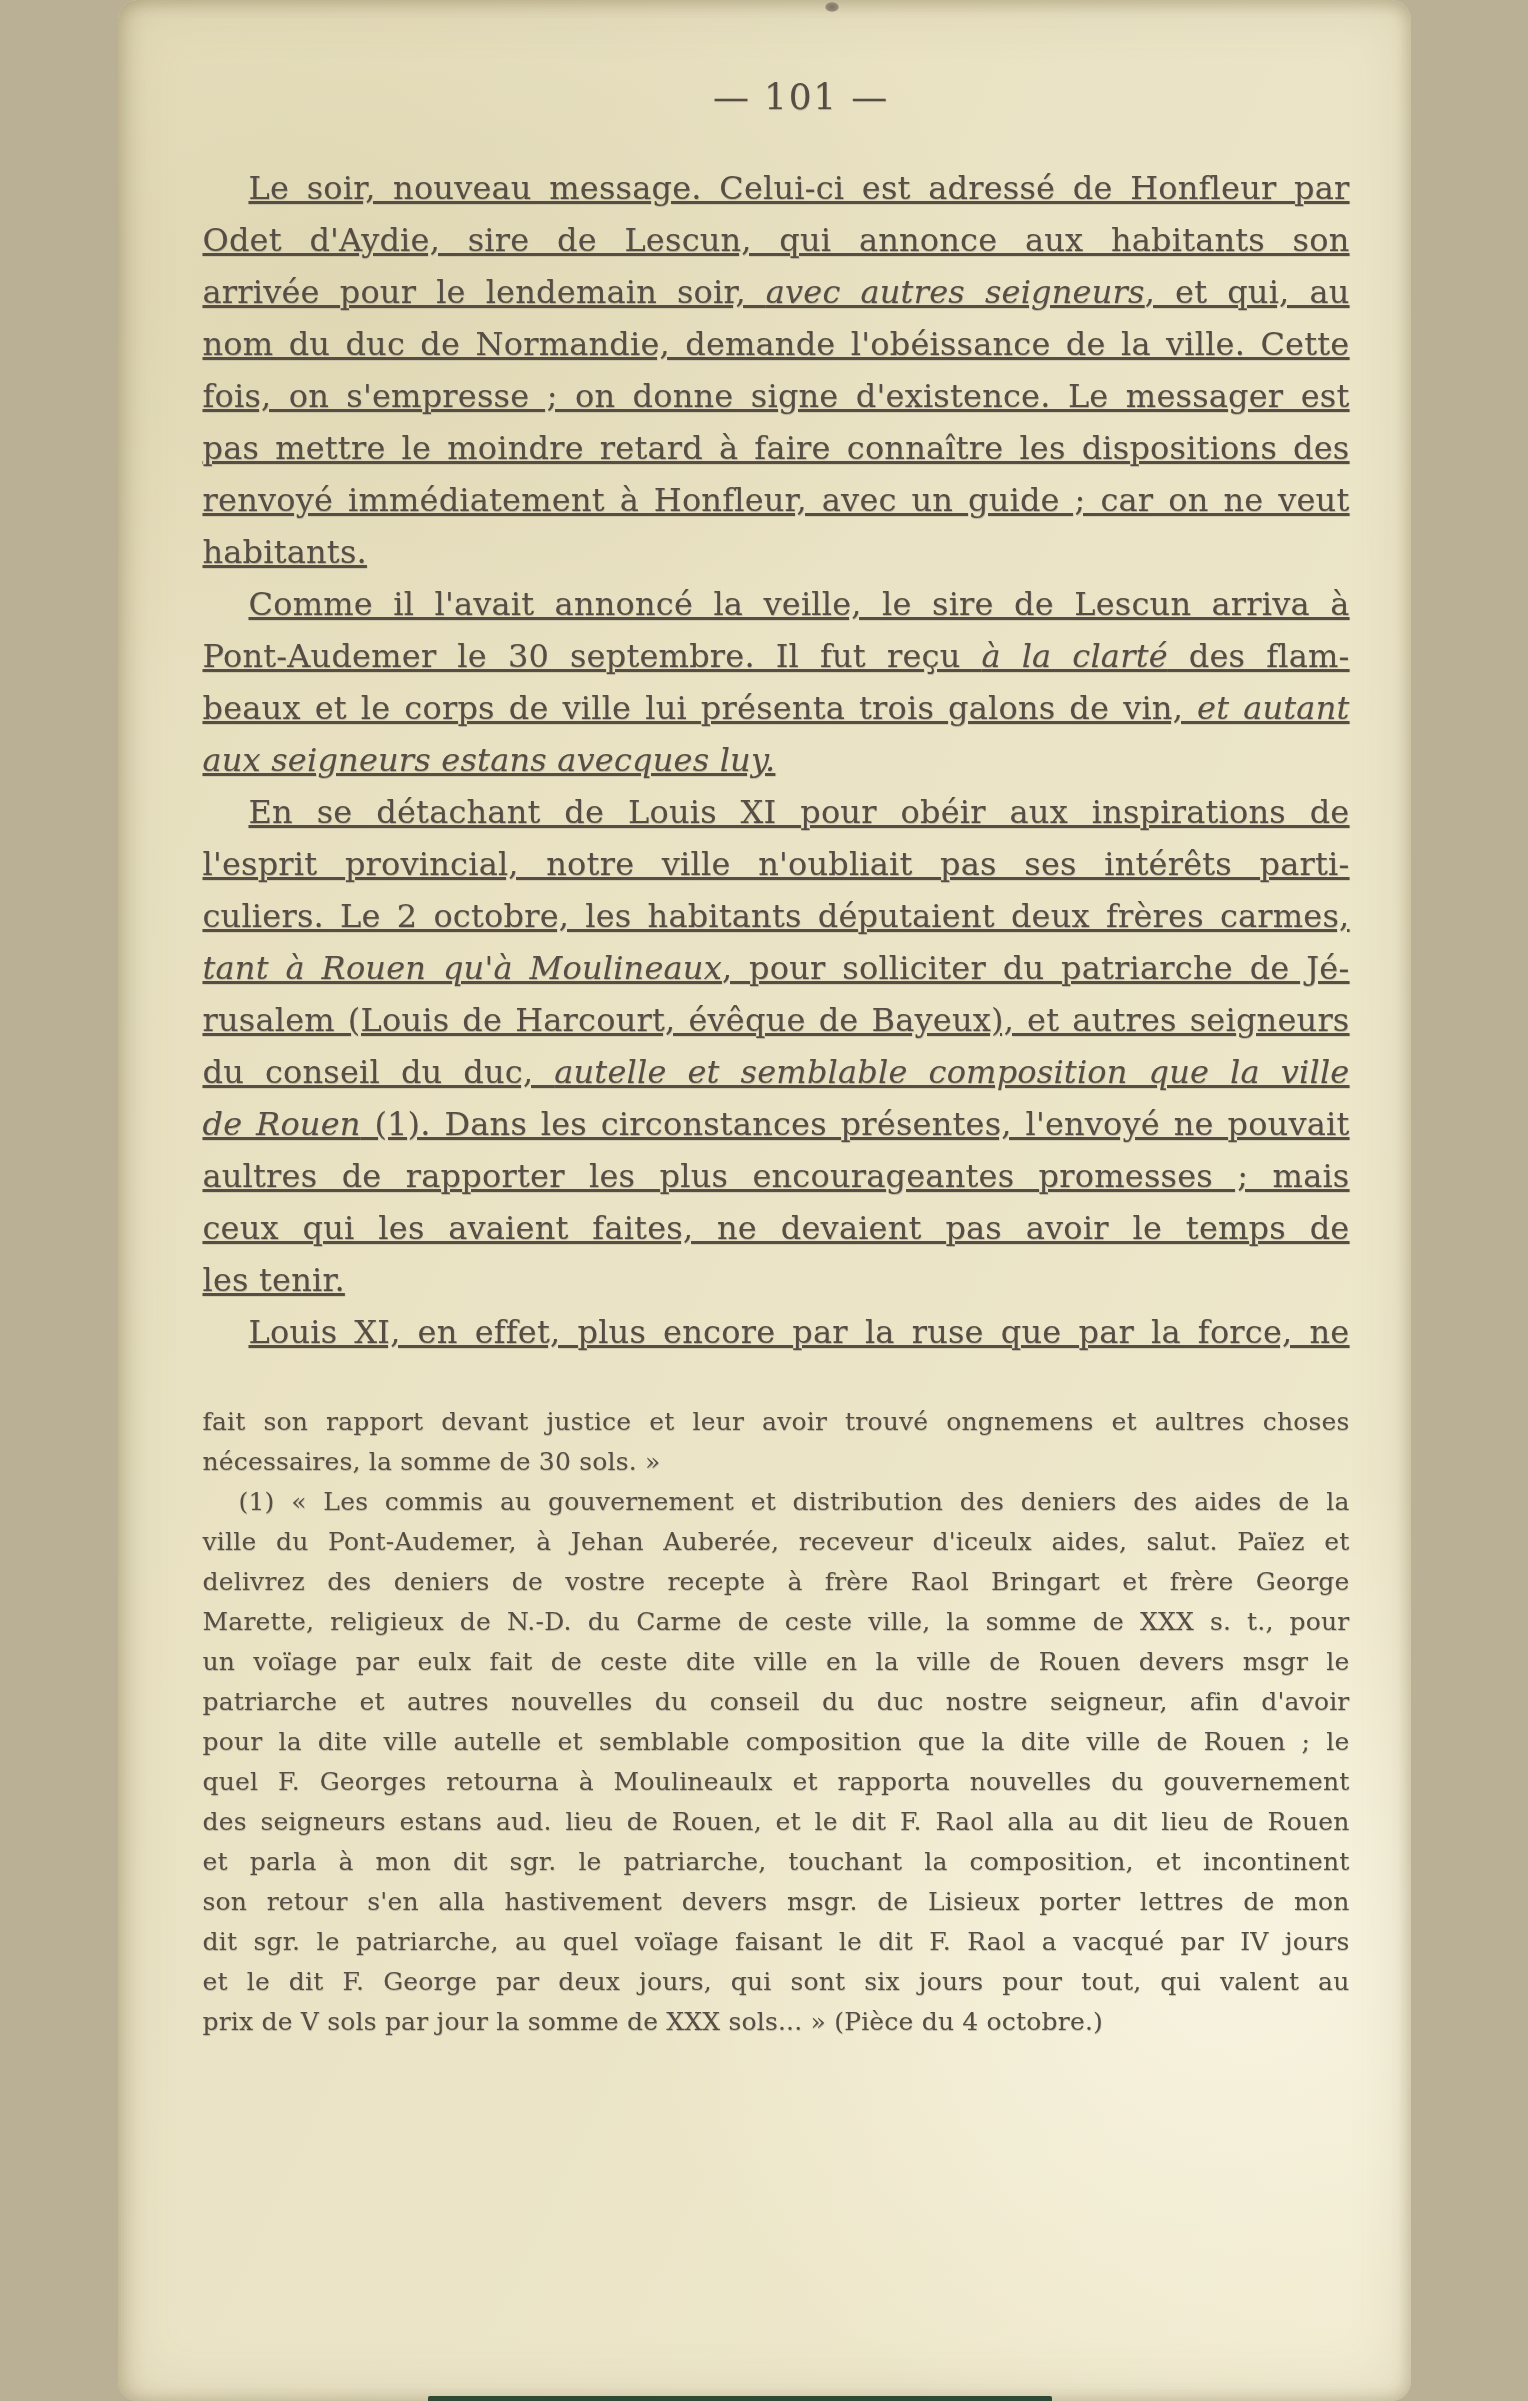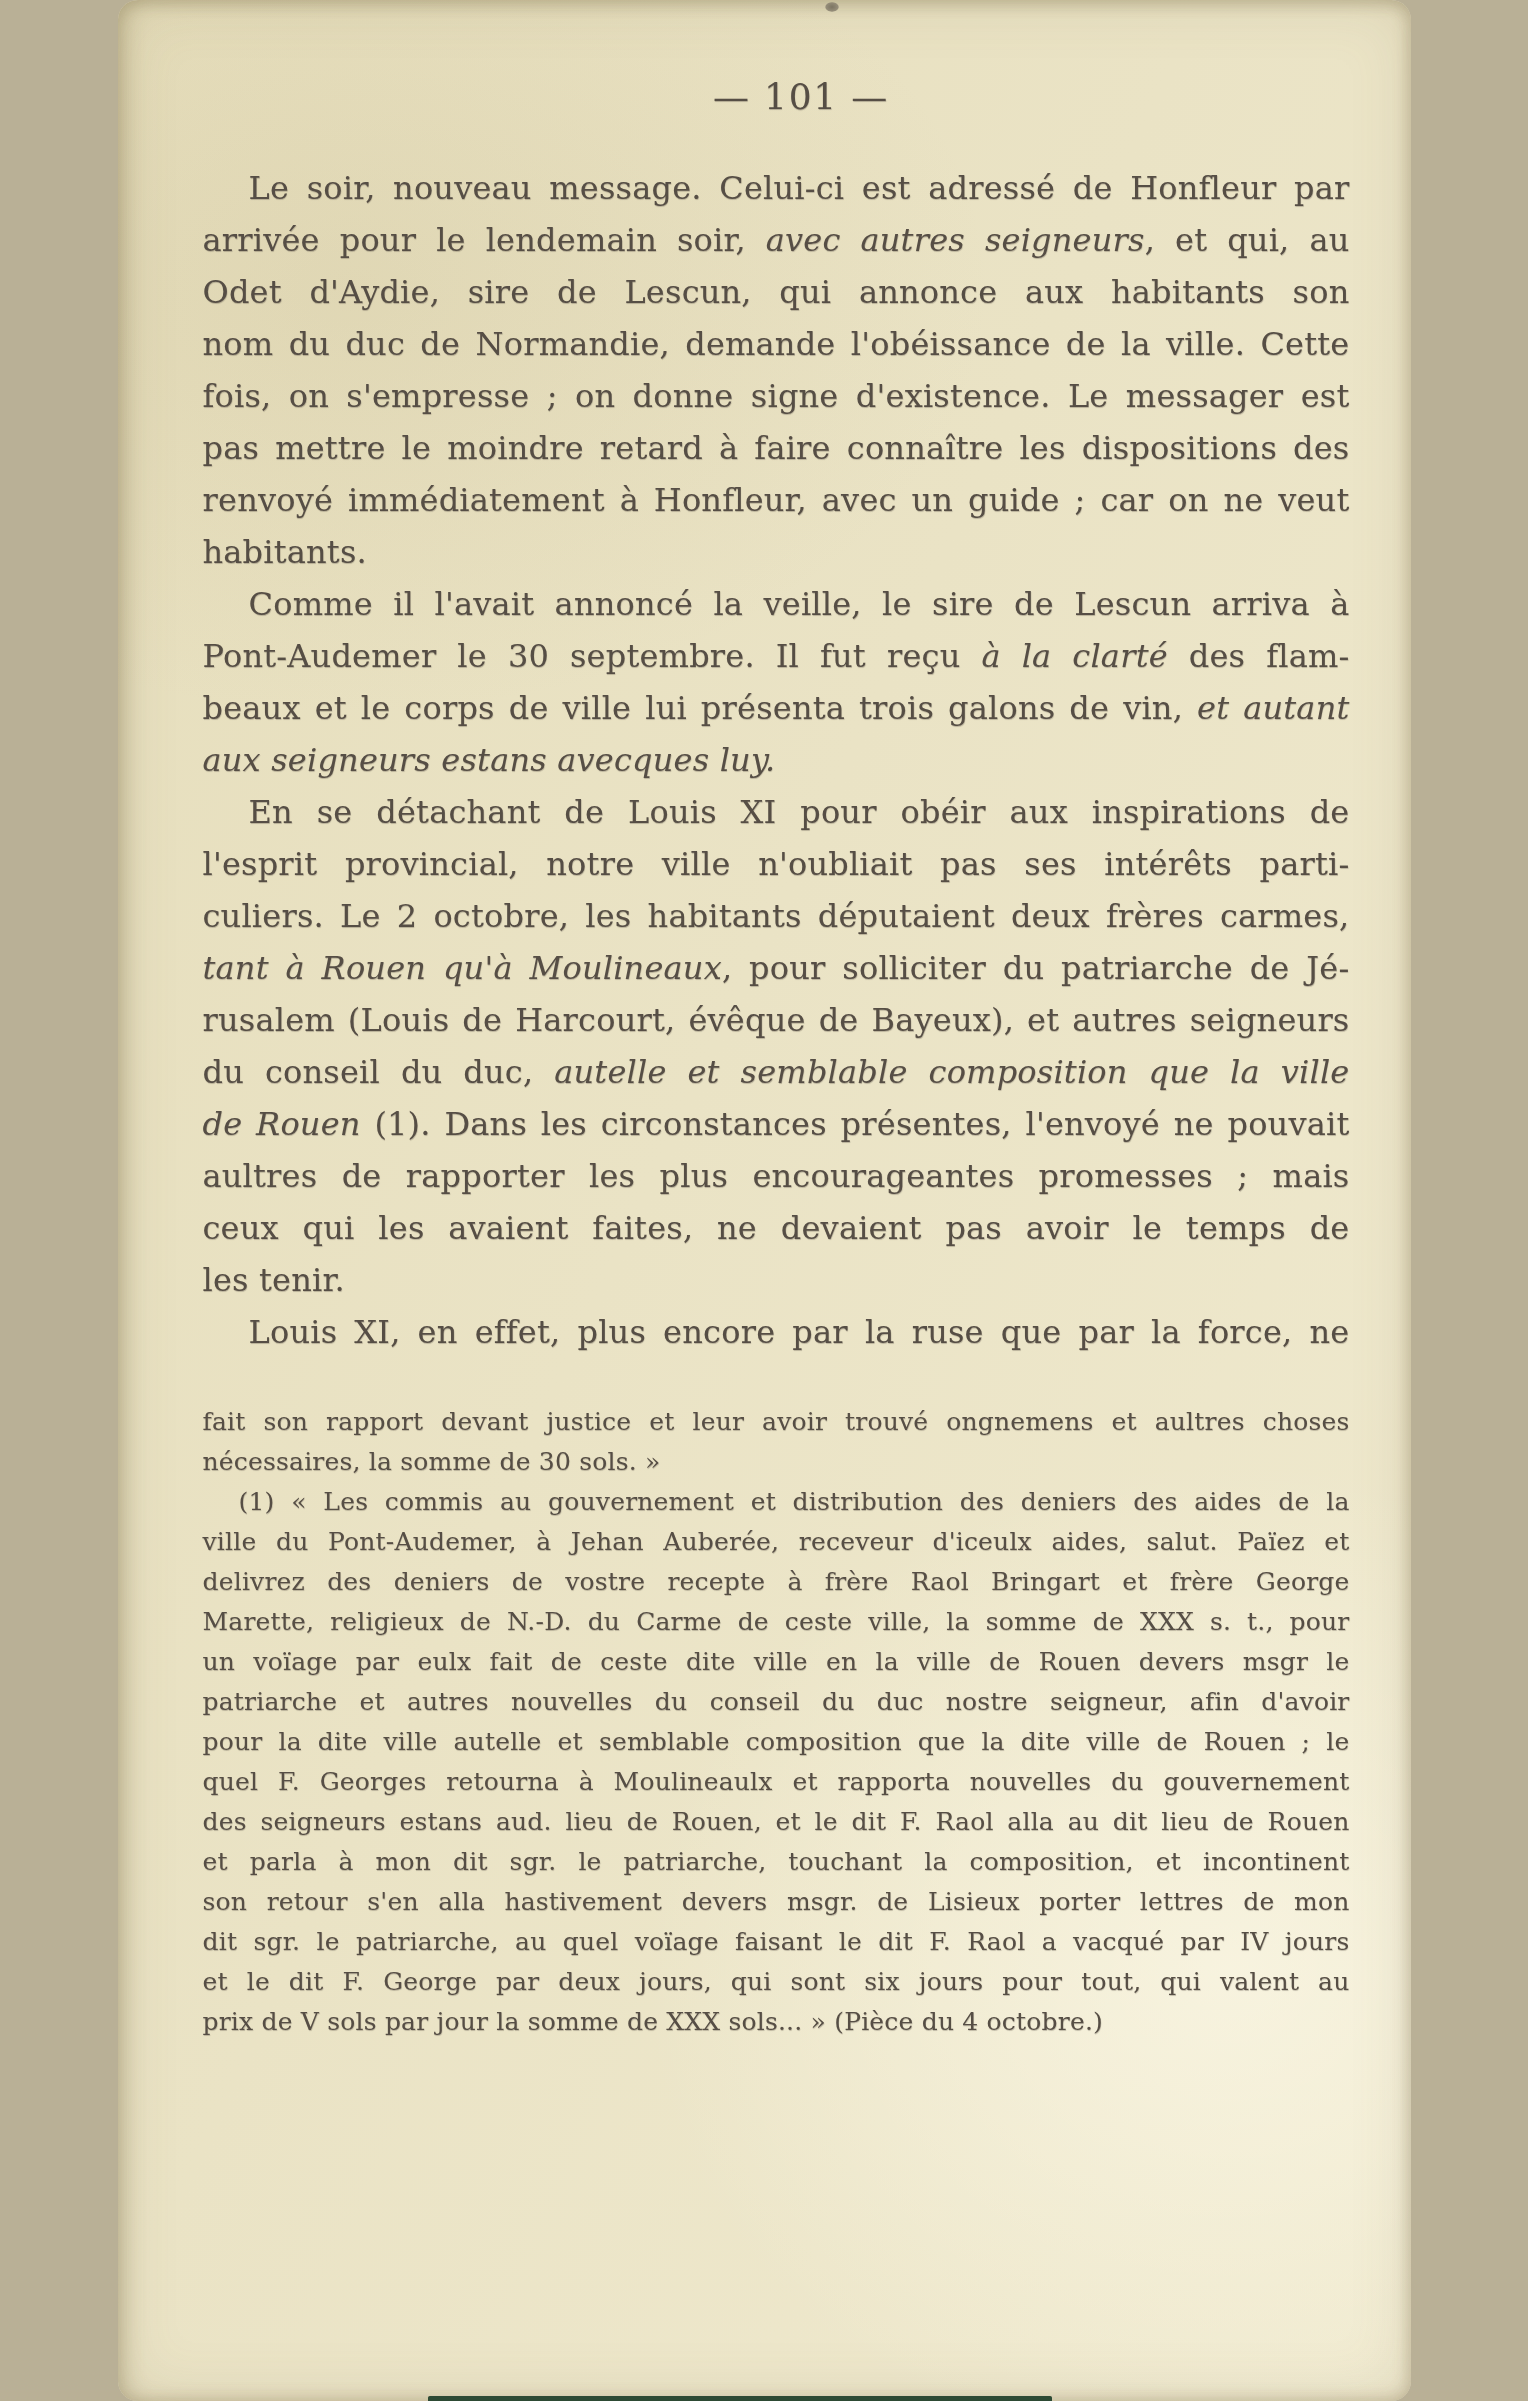--- a/index.html
+++ b/index.html
@@ -32,21 +32,21 @@
     font-size:36px;line-height:43px;
     letter-spacing:1.8px;
     color:var(--ink);
     text-shadow:0.4px 0.5px 0.7px rgba(86,78,69,.35);
   }
   .textblock{
     position:absolute;left:85px;width:1147px;
     text-shadow:0.4px 0.5px 0.7px rgba(86,78,69,.32);
     letter-spacing:0.2px;
   }
-  .main{ top:162px; font-size:32px; line-height:52px; }
+  .main{ top:162px; font-size:32px; line-height:52px;text-decoration:underline; }
   .foot{ top:1402px; font-size:25px; line-height:40px; }
   .line{
     text-align:justify;
     text-align-last:justify;
     white-space:normal;
   }
   .line.pend{ text-align-last:left; }
   .main .line.indent{ text-indent:46px; }
   .foot .line.indent{ text-indent:36px; }
   .it{ font-style:italic; }
@@ -63,22 +63,22 @@
   }
 </style>
 </head>
 <body>
 
 <div class="page">
   <div class="speck"></div>
   <div class="pagenum">— 101 —</div>
   <div class="textblock main">
       <div class="line indent"><span>Le soir, nouveau message. Celui-ci est adressé de Honfleur par</span></div>
+      <div class="line"><span>Odet d'Aydie, sire de Lescun, qui annonce aux habitants son</span></div>
       <div class="line"><span>arrivée pour le lendemain soir, </span><span class="it">avec autres seigneurs</span><span>, et qui, au</span></div>
-      <div class="line"><span>Odet d'Aydie, sire de Lescun, qui annonce aux habitants son</span></div>
       <div class="line"><span>nom du duc de Normandie, demande l'obéissance de la ville. Cette</span></div>
       <div class="line"><span>fois, on s'empresse ; on donne signe d'existence. Le messager est</span></div>
       <div class="line"><span>pas mettre le moindre retard à faire connaître les dispositions des</span></div>
       <div class="line"><span>renvoyé immédiatement à Honfleur, avec un guide ; car on ne veut</span></div>
       <div class="line pend"><span>habitants.</span></div>
       <div class="line indent"><span>Comme il l'avait annoncé la veille, le sire de Lescun arriva à</span></div>
       <div class="line"><span>Pont-Audemer le 30 septembre. Il fut reçu </span><span class="it">à la clarté</span><span> des flam-</span></div>
       <div class="line"><span>beaux et le corps de ville lui présenta trois galons de vin, </span><span class="it">et autant</span></div>
       <div class="line pend"><span class="it">aux seigneurs estans avecques luy.</span></div>
       <div class="line indent"><span>En se détachant de Louis XI pour obéir aux inspirations de</span></div>

